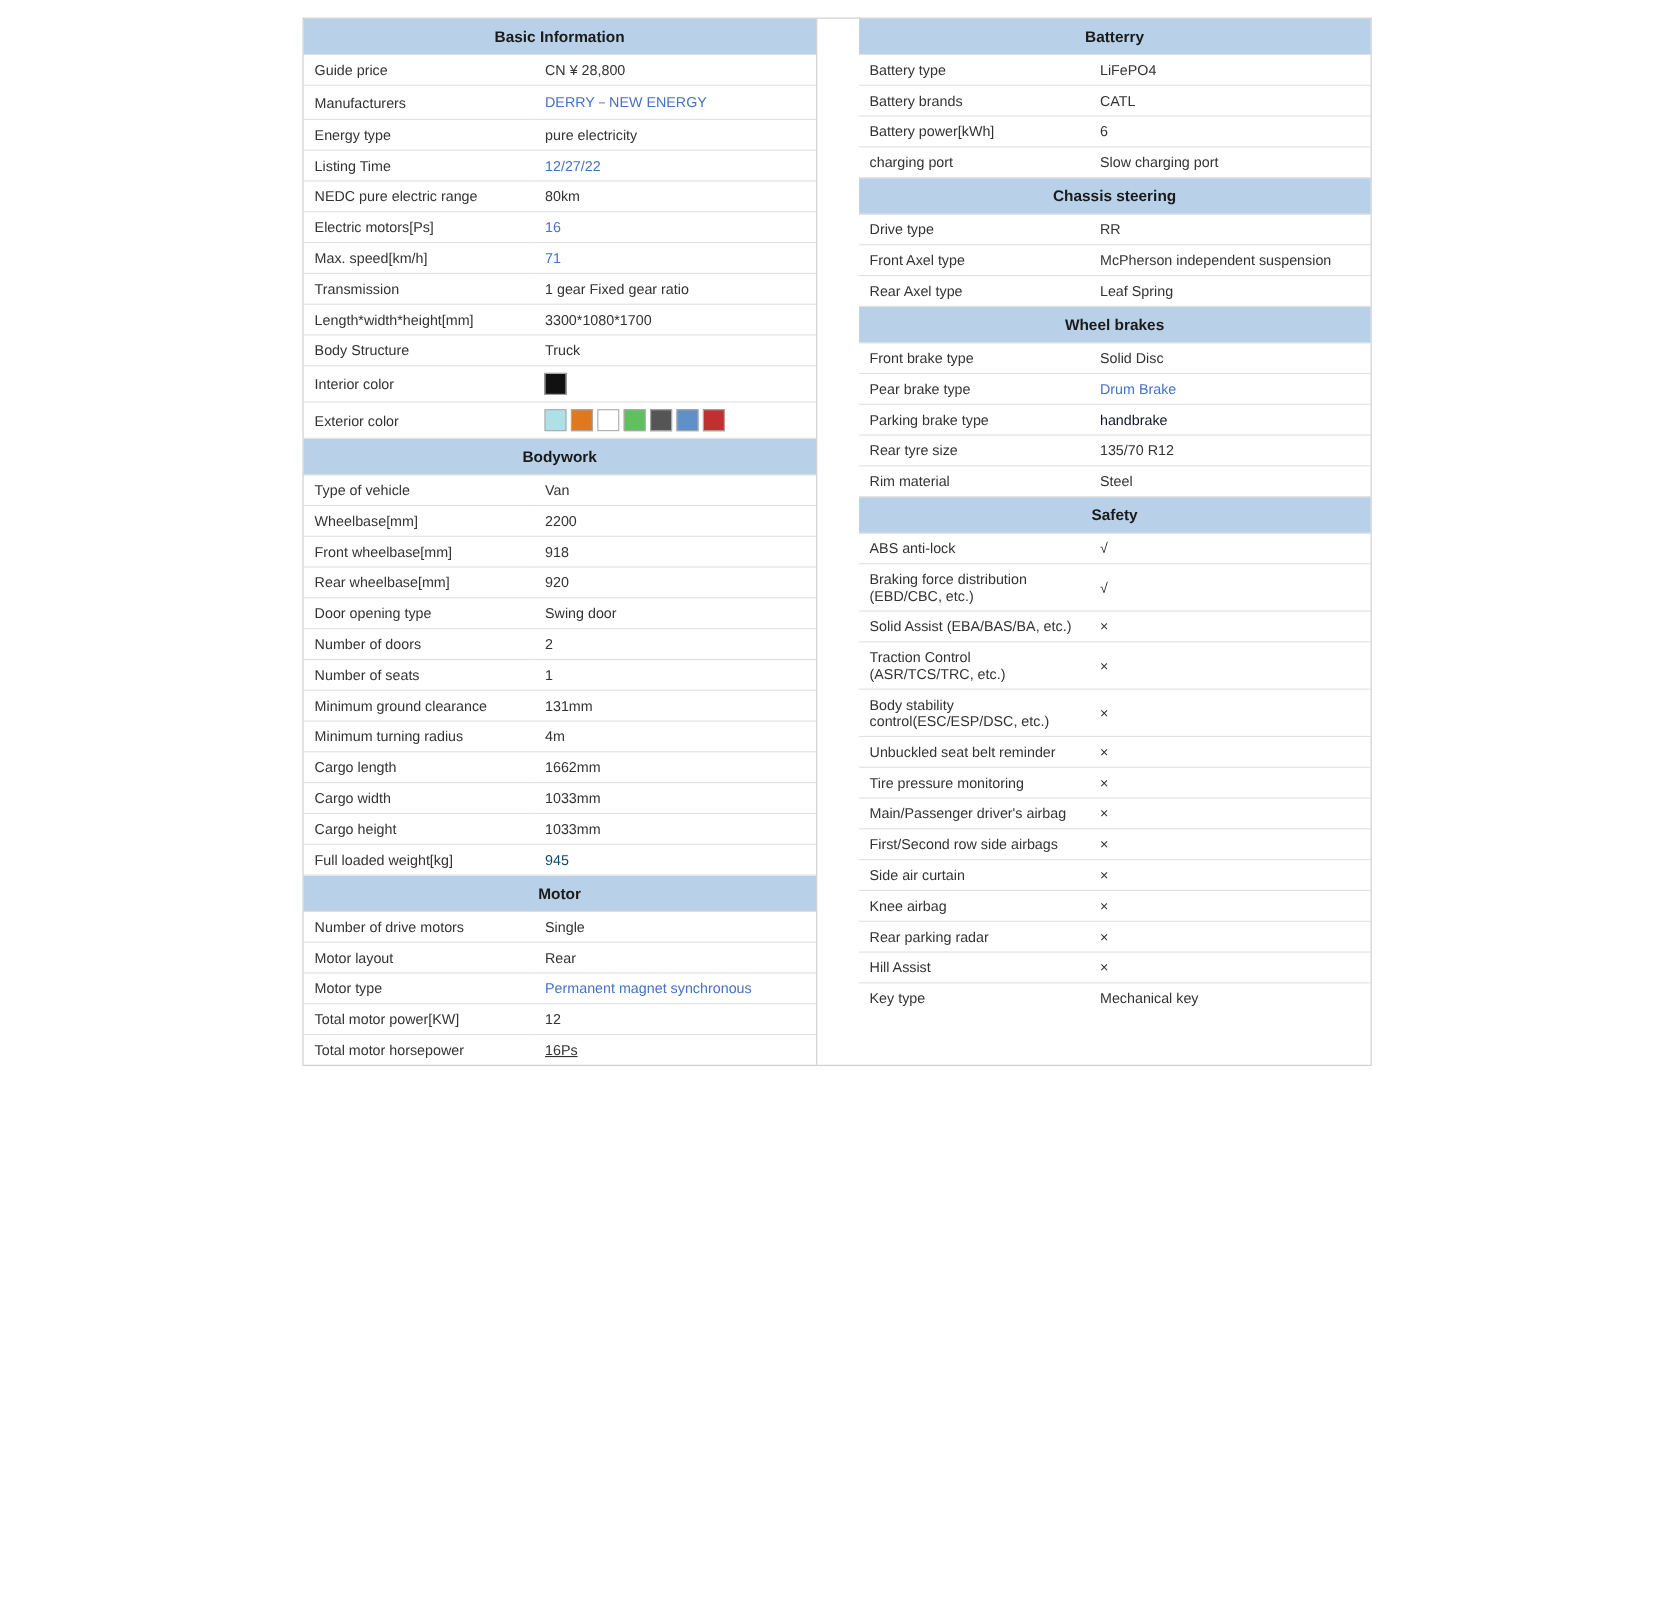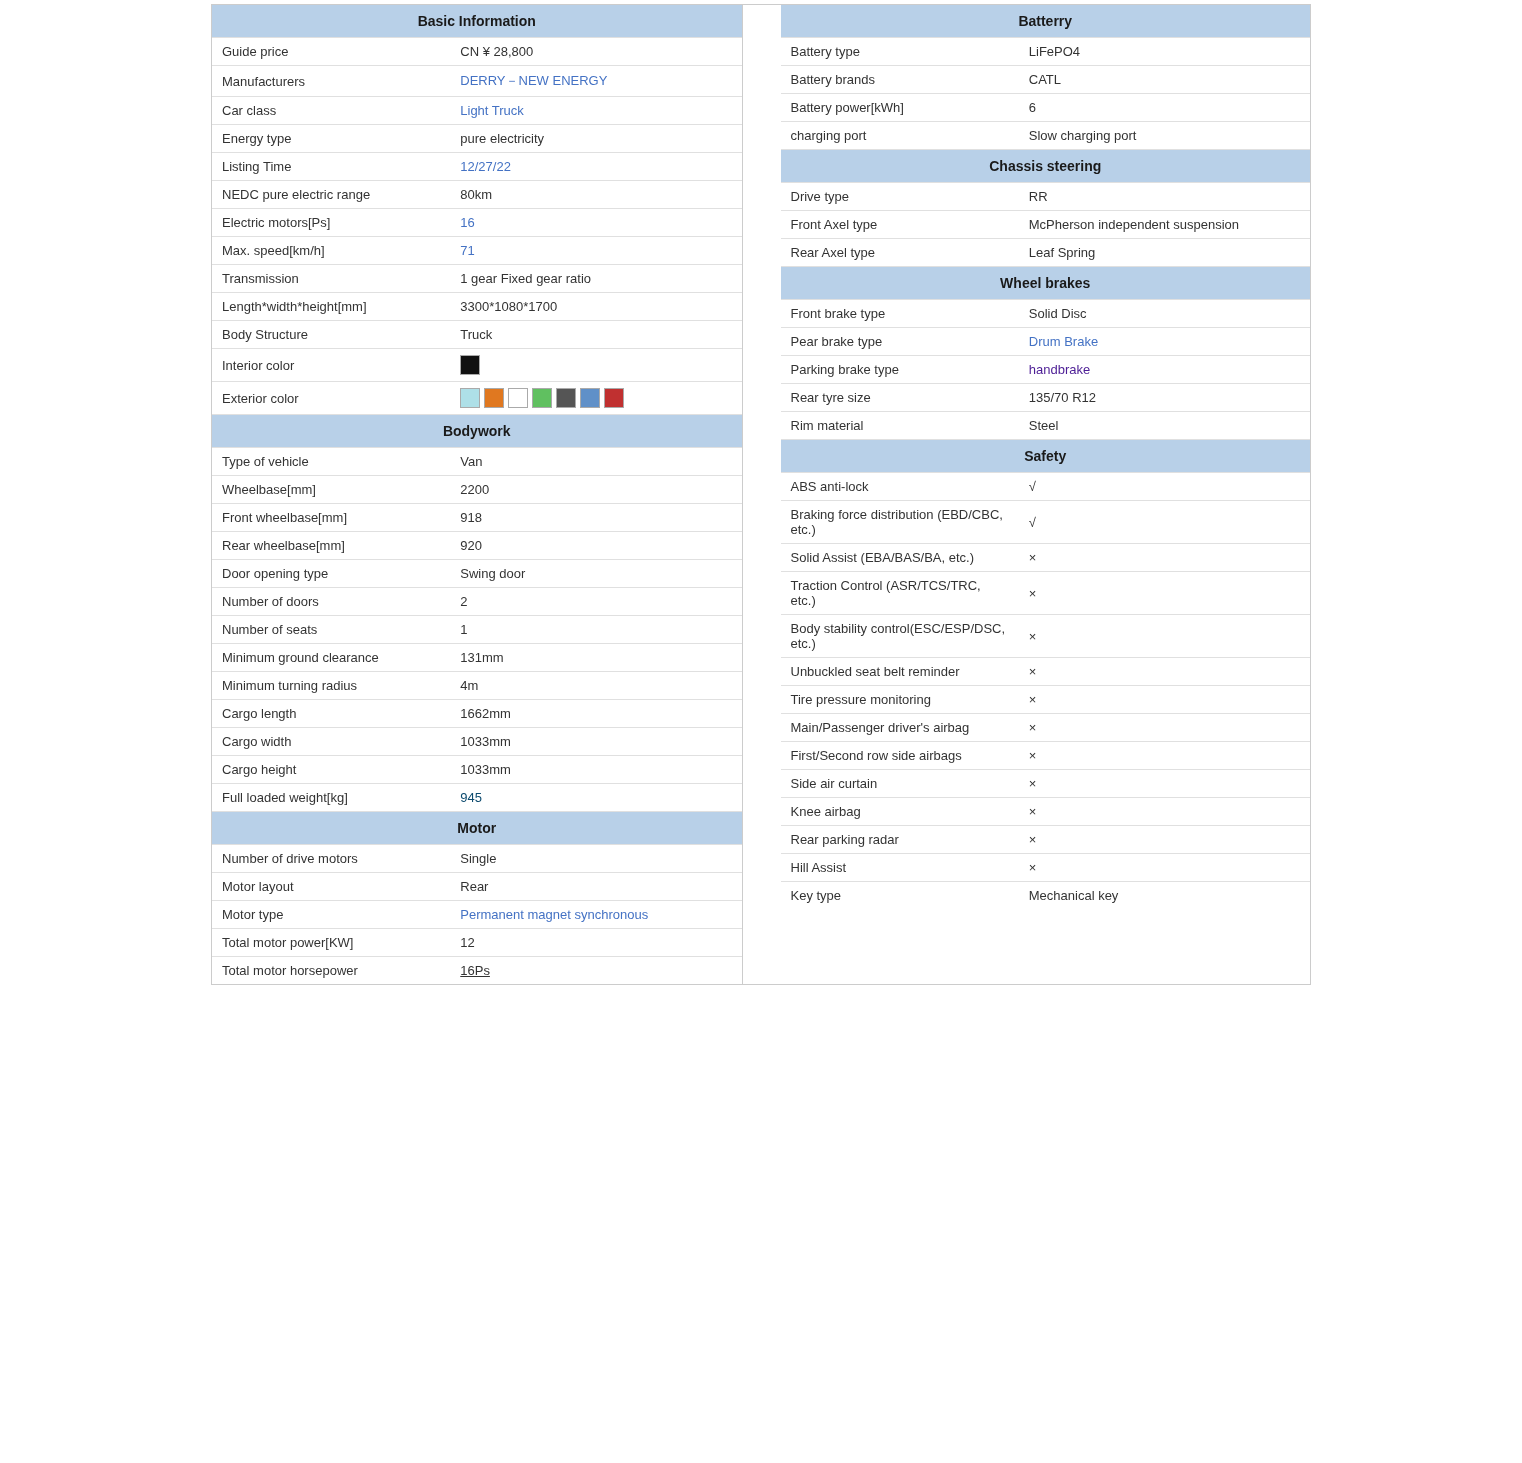--- a/index.html
+++ b/index.html
@@ -4,22 +4,22 @@
   <style>
     * { box-sizing: border-box; margin: 0; padding: 0; }
     body {
       font-family: Arial, sans-serif;
       font-size: 13px;
       background: #fff;
       color: #333;
     }
     .page-wrapper {
       display: flex;
-      width: 1100px;
-      margin: 4px auto;
+      width: 972px;
+      margin: 16px auto;
       border: 1px solid #ccc;
       gap: 38px;
     }
     .left-col, .right-col {
       flex: 1;
       border-right: 1px solid #ccc;
     }
     .right-col {
       border-right: none;
     }
@@ -75,24 +75,20 @@
           <tr class="section-header">
             <td colspan="2">Basic Information</td>
           </tr>
           <tr>
             <td class="label-cell">Guide price</td>
             <td class="value-cell plain" style="color: rgb(51, 51, 51);">CN ¥ 28,800</td>
           </tr>
           <tr>
             <td class="label-cell">Manufacturers</td>
             <td class="value-cell" style="color: rgb(68, 114, 196);">DERRY－NEW ENERGY</td>
-          </tr>
-          <tr>
-            <td class="label-cell">Car class</td>
-            <td class="value-cell" style="color: rgb(68, 114, 196);">Light Truck</td>
           </tr>
           <tr>
             <td class="label-cell">Energy type</td>
             <td class="value-cell plain" style="color: rgb(51, 51, 51);">pure electricity</td>
           </tr>
           <tr>
             <td class="label-cell">Listing Time</td>
             <td class="value-cell" style="color: rgb(68, 114, 196);">12/27/22</td>
           </tr>
           <tr>
@@ -265,21 +261,21 @@
           <tr>
             <td class="label-cell">Front brake type</td>
             <td class="value-cell plain" style="color: rgb(51, 51, 51);">Solid Disc</td>
           </tr>
           <tr>
             <td class="label-cell">Pear brake type</td>
             <td class="value-cell" style="color: rgb(68, 114, 196);">Drum Brake</td>
           </tr>
           <tr>
             <td class="label-cell">Parking brake type</td>
-            <td class="value-cell plain" style="color: #4c1d95;">handbrake</td>
+            <td class="value-cell plain" style="color: #0f172a;">handbrake</td>
           </tr>
           <tr>
             <td class="label-cell">Rear tyre size</td>
             <td class="value-cell plain" style="color: rgb(51, 51, 51);">135/70 R12</td>
           </tr>
           <tr>
             <td class="label-cell">Rim material</td>
             <td class="value-cell plain" style="color: rgb(51, 51, 51);">Steel</td>
           </tr>
           <tr class="section-header">

